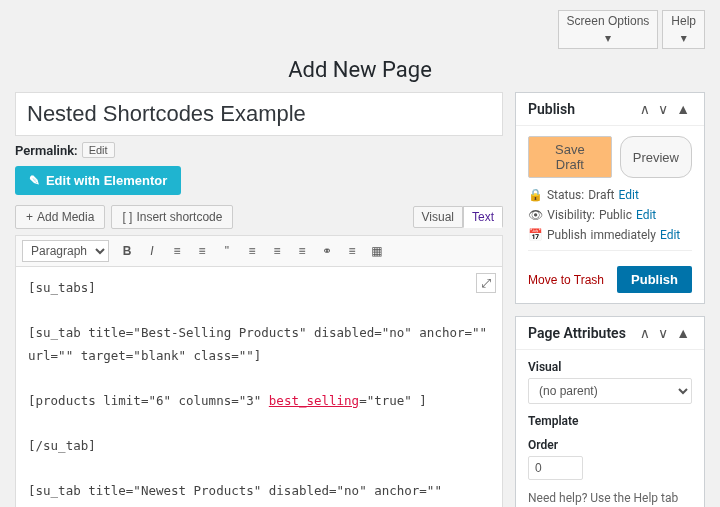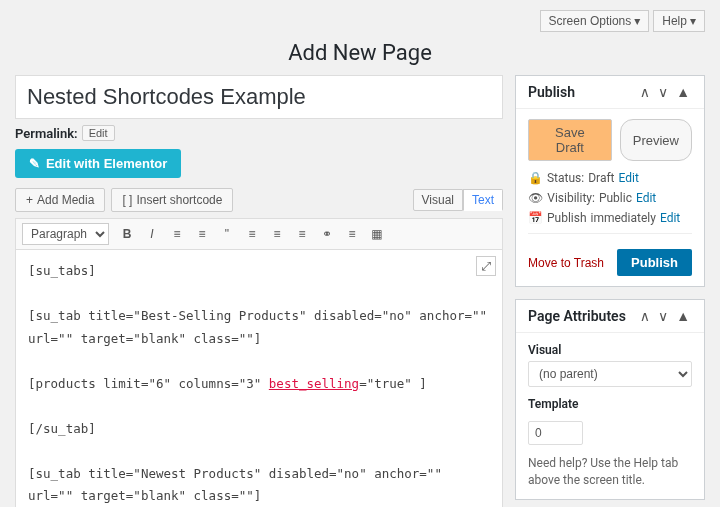--- a/index.html
+++ b/index.html
@@ -109,21 +109,21 @@
       padding: 3px 8px;
       font-size: 12px;
       color: #555;
       cursor: pointer;
       border: 1px solid #ccc;
       background: #f7f7f7;
     }
     .vt-tab.active {
       background: #fff;
       border-bottom: 1px solid #fff;
-      color: #3b82f6;
+      color: #4c1d95;
     }
     .vt-tab:first-child { border-radius: 2px 0 0 2px; }
     .vt-tab:last-child { border-radius: 0 2px 2px 0; }
     
     .format-toolbar {
       display: flex;
       align-items: center;
       gap: 3px;
       background: #f9f9f9;
       border: 1px solid #ddd;
@@ -310,20 +310,21 @@
     .top-bar-btn {
       background: #f7f7f7;
       border: 1px solid #ccc;
       color: #555;
       padding: 3px 8px;
       font-size: 12px;
       cursor: pointer;
       display: inline-flex;
       align-items: center;
       gap: 3px;
+      flex-direction: column;
     }
   </style>
 </head>
 <body>
 
 <div class="page-wrapper">
 
   <div class="top-bar">
     <button class="top-bar-btn">
       <span>Screen Options</span>
@@ -468,20 +469,21 @@
           <div class="field-group">
             <label class="field-label">Visual</label>
             <select class="select-input">
               <option>(no parent)</option>
             </select>
           </div>
           <div class="field-group">
             <label class="field-label">Template</label>
           </div>
           <div class="field-group">
+            <label class="field-label">Order</label>
             <input type="text" class="order-input" value="0" style="">
           </div>
           <p class="help-text">Need help? Use the Help tab above the screen title.</p>
         </div>
       </div>
 
     </div>
   </div>
 </div>
 

